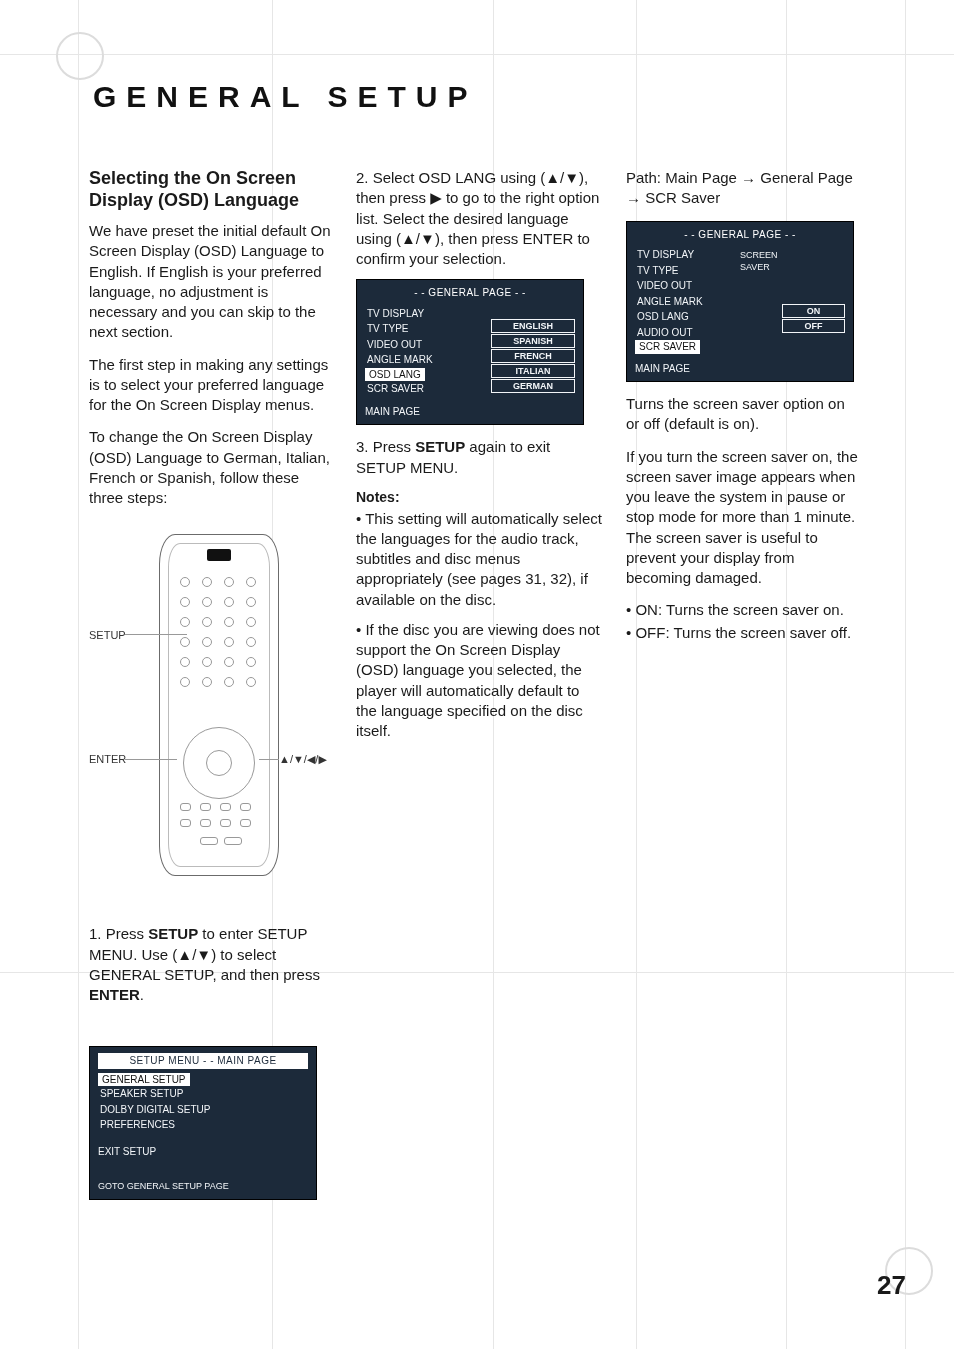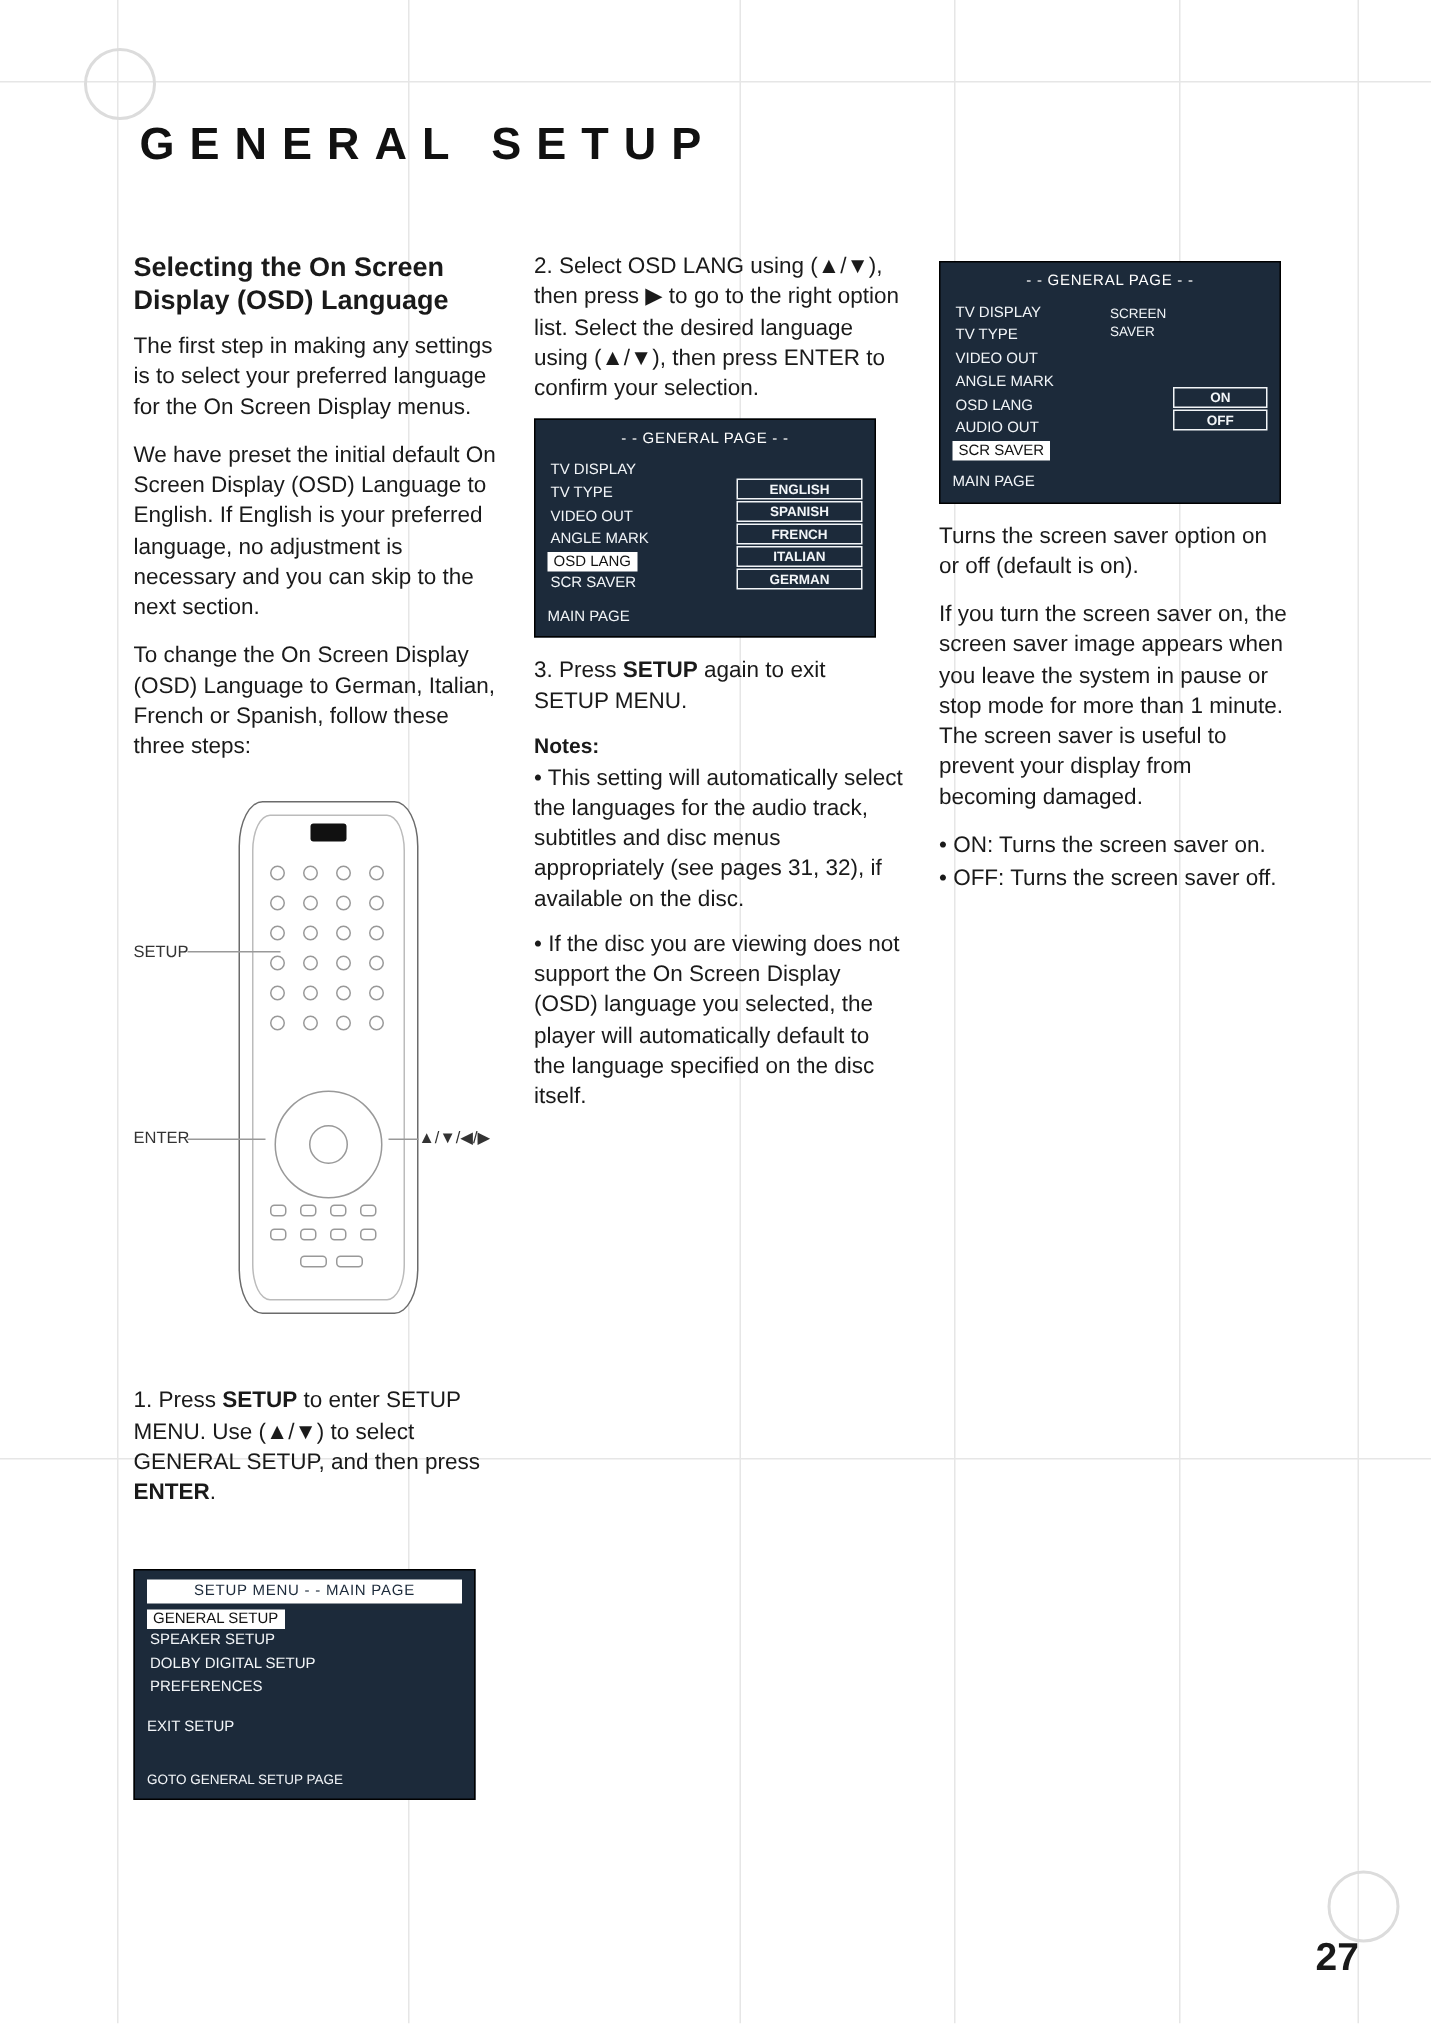--- a/index.html
+++ b/index.html
@@ -75,21 +75,21 @@
   .label{position:absolute;font-size:11px;color:#333;}
   .label.l-setup{left:0;top:94px;}
   .label.l-enter{left:0;top:218px;}
   .label.l-arrows{left:190px;top:218px;}
   .lead{position:absolute;height:1px;background:#999;}
   .lead.l1{left:36px;top:100px;width:62px;}
   .lead.l2{left:36px;top:225px;width:52px;}
   .lead.l3{left:170px;top:225px;width:20px;}
 
   .step{margin:0 0 10px 0;}
-  .pagefoot{position:absolute;right:48px;bottom:29px;font-weight:700;font-size:26px;}
+  .pagefoot{position:absolute;right:48px;bottom:48px;font-weight:700;font-size:26px;}
 </style>
 </head>
 <body>
 <div class="page">
 
   <div class="bg-grid">
     <div class="h" style="top:54px;"></div>
     <div class="h" style="top:972px;"></div>
     <div class="v" style="left:78px;"></div>
     <div class="v" style="left:272px;"></div>
@@ -100,22 +100,22 @@
   </div>
   <div class="corner-circle tl"></div>
   <div class="corner-circle br"></div>
 
   <div class="title">GENERAL SETUP</div>
 
   <div class="content">
 
     <div class="col">
       <h2 class="sub">Selecting the On Screen Display (OSD) Language</h2>
+      <p>We have preset the initial default On Screen Display (OSD) Language to English. If English is your preferred language, no adjustment is necessary and you can skip to the next section.</p>
       <p>The first step in making any settings is to select your preferred language for the On Screen Display menus.</p>
-      <p>We have preset the initial default On Screen Display (OSD) Language to English. If English is your preferred language, no adjustment is necessary and you can skip to the next section.</p>
       <p>To change the On Screen Display (OSD) Language to German, Italian, French or Spanish, follow these three steps:</p>
 
       <div class="remote-wrap">
         <div class="remote">
           <div class="brand"></div>
           <div class="grid-dots">
 
             <div class="dot" style="left:2px;top:2px;"></div>
               <div class="dot" style="left:24px;top:2px;"></div>
               <div class="dot" style="left:46px;top:2px;"></div>
@@ -210,20 +210,21 @@
       <p class="step">
         <span>3. Press </span><strong>SETUP</strong><span> again to exit SETUP MENU.</span>
       </p>
 
       <div class="notes-head">Notes:</div>
       <p class="bullet">• This setting will automatically select the languages for the audio track, subtitles and disc menus appropriately (see pages 31, 32), if available on the disc.</p>
       <p class="bullet" style="margin-top:10px;">• If the disc you are viewing does not support the On Screen Display (OSD) language you selected, the player will automatically default to the language specified on the disc itself.</p>
     </div>
 
     <div class="col">
+      <p>Path: Main Page → General Page → SCR Saver</p>
 
       <div class="osd" style="width:210px;">
         <span class="osd-title">- - GENERAL PAGE - -</span>
         <div class="left-list">
           <ul>
             <li>TV DISPLAY</li>
             <li>TV TYPE</li>
             <li>VIDEO OUT</li>
             <li>ANGLE MARK</li>
             <li>OSD LANG</li>

